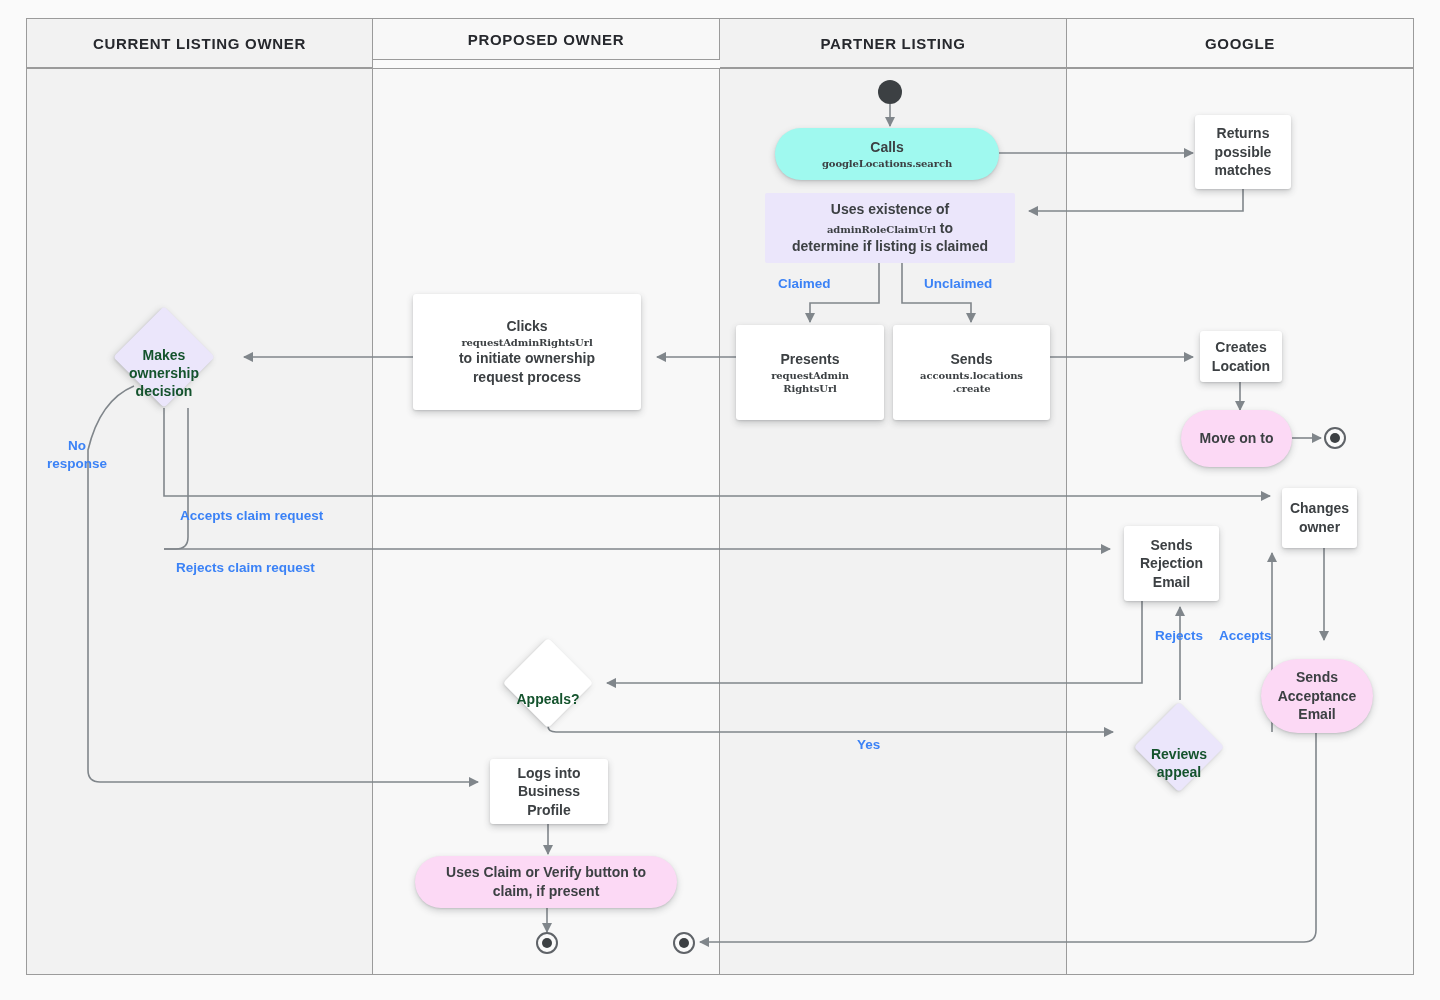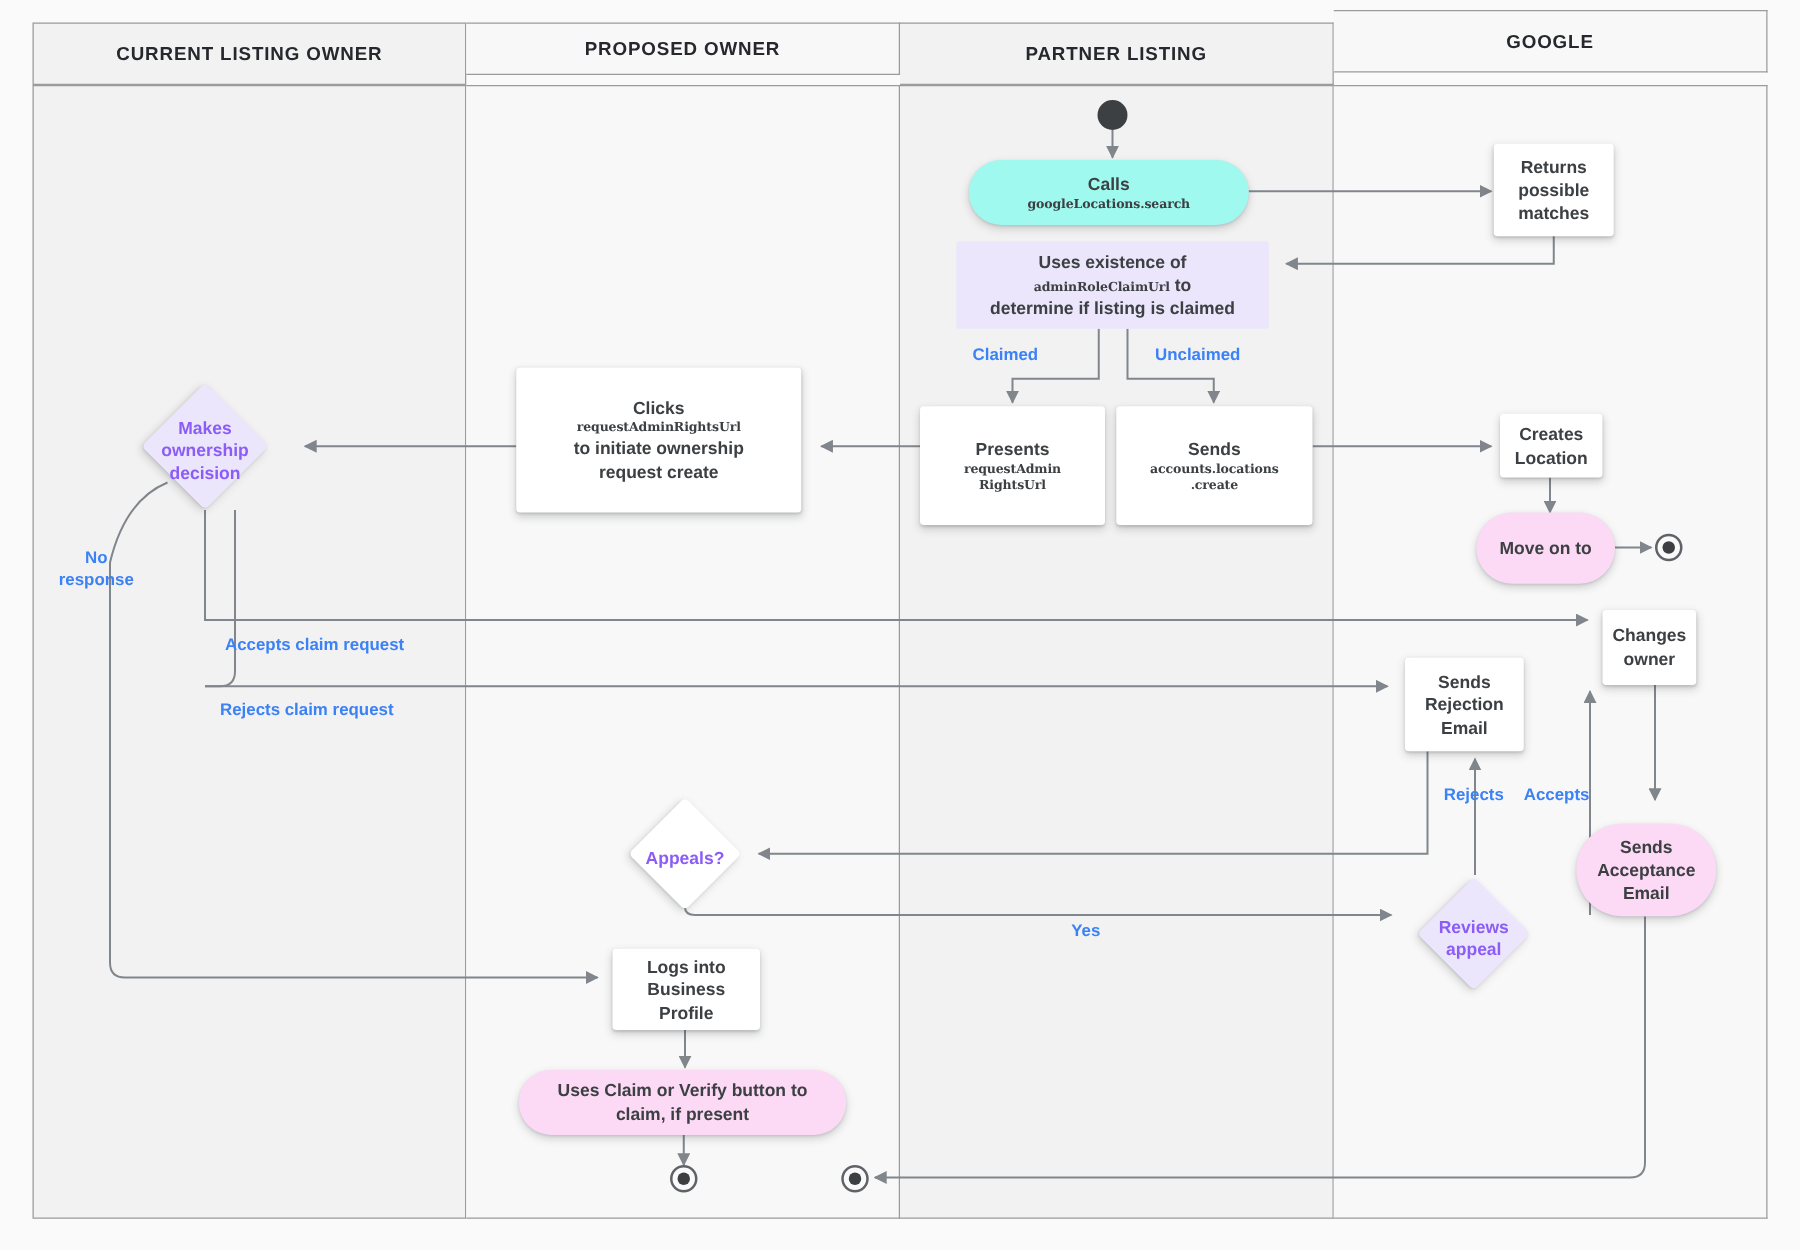--- a/index.html
+++ b/index.html
@@ -100,30 +100,30 @@
   .diamond .dshape {
     position: absolute;
     left: 0; top: 0;
     width: 100%; height: 100%;
     transform: rotate(45deg);
     border-radius: 4px;
     box-shadow: 0 3px 7px rgba(60,64,67,0.2), 0 1px 2px rgba(60,64,67,0.13);
   }
   .diamond .dlabel {
     position: absolute;
-    left: -18px; top: 3px;
+    left: -18px; top: 16px;
     width: calc(100% + 36px);
     height: 100%;
     display: flex;
     align-items: center;
     justify-content: center;
     text-align: center;
     font-size: 14px;
     font-weight: bold;
-    color: #8b5cf6;
+    color: #14532d;
     line-height: 1.3;
   }
 
   
   .start-dot {
     position: absolute;
     width: 24px; height: 24px;
     border-radius: 50%;
     background: #3c4043;
     z-index: 6;
@@ -166,21 +166,21 @@
 
   <div class="lane-head first head-a" style="left:26px; top:18px; width:347px; height:50px;">
     <span>CURRENT LISTING OWNER</span>
   </div>
   <div class="lane-head head-b" style="left:373px; top:18px; width:347px; height:42px;">
     <span>PROPOSED OWNER</span>
   </div>
   <div class="lane-head head-a" style="left:720px; top:18px; width:347px; height:50px;">
     <span>PARTNER LISTING</span>
   </div>
-  <div class="lane-head head-b" style="left:1067px; top:8px; width:347px; height:50px;">
+  <div class="lane-head head-b" style="left:1067px; top:18px; width:347px; height:50px;">
     <span>GOOGLE</span>
   </div>
 
   <div class="lane first lane-shade-a" style="left:26px; top:68px; width:347px; height:907px;"></div>
   <div class="lane lane-shade-b" style="left:373px; top:68px; width:347px; height:907px;"></div>
   <div class="lane lane-shade-a" style="left:720px; top:68px; width:347px; height:907px;"></div>
   <div class="lane lane-shade-b" style="left:1067px; top:68px; width:347px; height:907px;"></div>
 
   <svg id="wires" viewBox="0 0 1440 1000">
     <defs>
@@ -265,21 +265,21 @@
   <div class="node rect" style="left:893px; top:325px; width:157px; height:95px; flex-direction:column;">
     <span class="nodetext">Sends</span>
     <span class="nodetext mono" style="white-space:pre-line;">accounts.locations
 .create</span>
   </div>
 
   <div class="node rect" style="left:413px; top:294px; width:228px; height:116px; flex-direction:column;">
     <span class="nodetext">Clicks</span>
     <span class="nodetext mono">requestAdminRightsUrl</span>
     <span class="nodetext" style="white-space:pre-line;">to initiate ownership
-request create</span>
+request process</span>
   </div>
 
   <div class="diamond" style="left:128px; top:321px; width:72px; height:72px;">
     <div class="dshape" style="background:#ebe6fb;"></div>
     <div class="dlabel" style="white-space:pre-line;">Makes
 ownership
 decision</div>
   </div>
 
   <div class="node rect" style="left:1200px; top:331px; width:82px; height:51px; white-space:pre-line;">Creates

